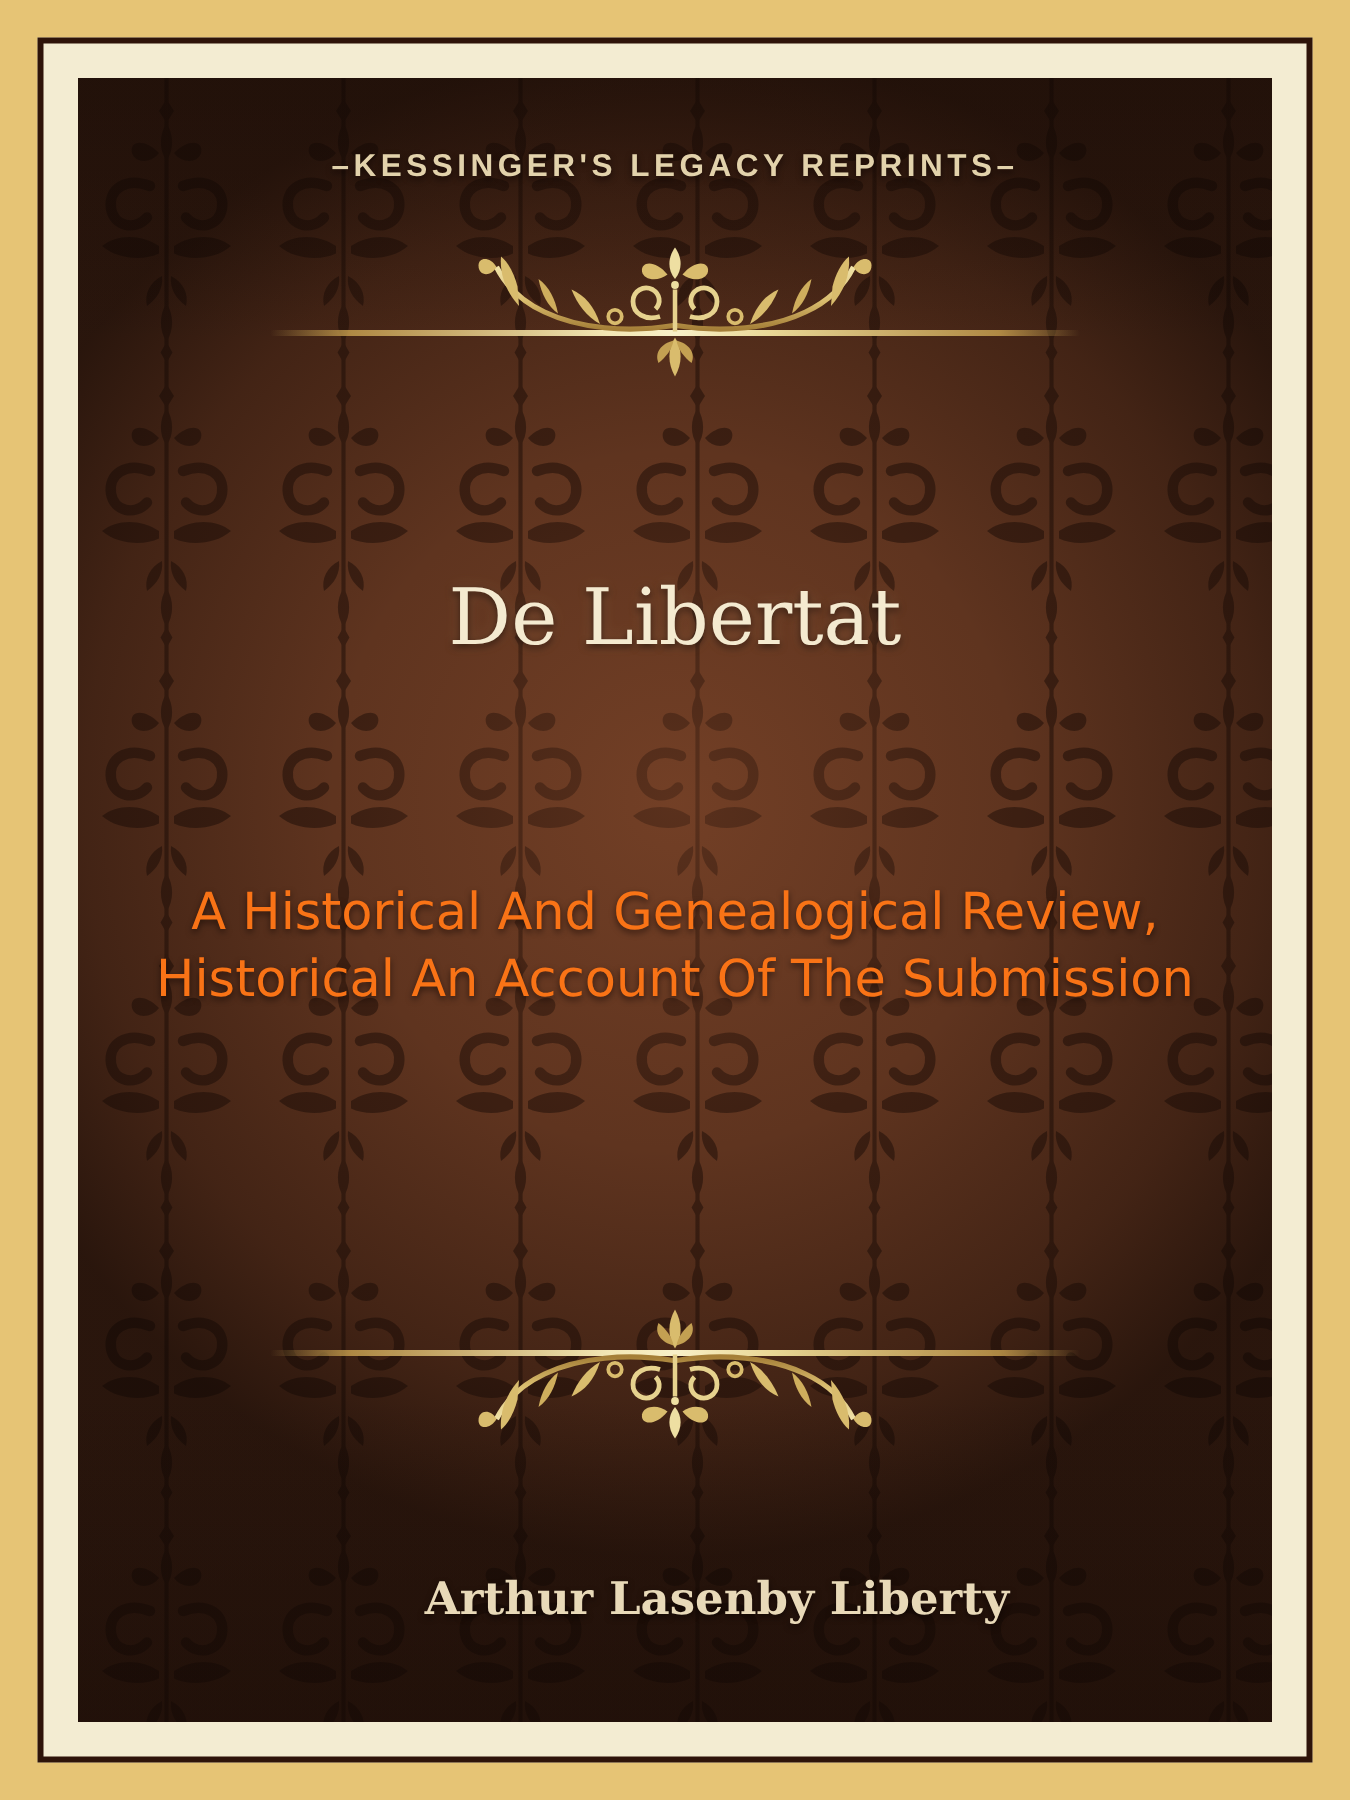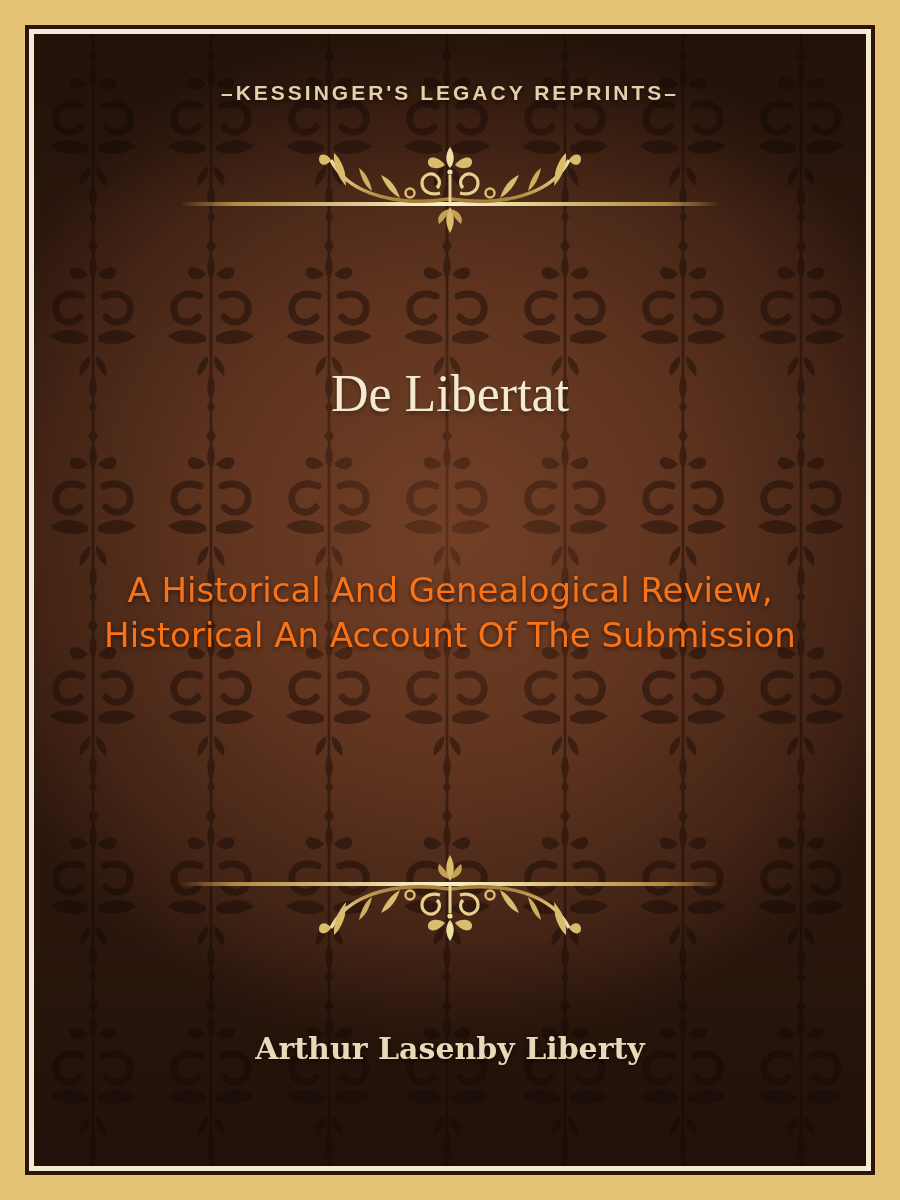--- a/index.html
+++ b/index.html
@@ -5,21 +5,21 @@
   html,body{margin:0;padding:0;}
   body{
     width:900px;height:1200px;overflow:hidden;position:relative;
     background:#e6c475;
     font-family:"DejaVu Serif", serif;
   }
   .frame{
     position:absolute; inset:25px;
     border:4px solid #2e1409;
     background:#f3ecd2;
-    padding:5px;
+    padding:23px;
     box-sizing:border-box;
   }
   .cover{
     position:relative; width:100%; height:100%;
     background:#5f341f;
     overflow:hidden;
   }
   .pattern-svg{
     position:absolute; inset:0; width:100%; height:100%;
     opacity:.5;
@@ -45,36 +45,36 @@
     position:absolute; left:50%; margin-left:-300px;
     width:600px; height:96px;
   }
   .ornament-top{ top:107px; }
   .ornament-bottom{ top:817px; transform:scaleY(-1); }
   .book-title{
     top:330px;
     font-size:52px;
     color:#f4ead0;
     text-shadow:0 2px 5px rgba(10,4,2,.55), 0 0 10px rgba(255,230,170,.14);
-    font-family:Liberation Serif, serif;
   }
   .subtitle{
     top:534px;
     font-family:"DejaVu Sans", sans-serif;
     font-size:34px;
     line-height:45px;
     color:#f97316;
     text-shadow:0 2px 4px rgba(10,4,2,.55);
   }
   .author{
     top:997px;
     font-size:30px;
     font-weight:700;
     color:#e8d9b8;
     text-shadow:0 2px 4px rgba(10,4,2,.6);
+    margin-left:28px;
   }
   .defs-holder{position:absolute;width:0;height:0;overflow:hidden;}
 </style>
 </head>
 <body>
 
 <svg class="defs-holder" aria-hidden="true">
   <defs>
     <linearGradient id="goldLine" x1="0" y1="0" x2="1" y2="0">
       <stop offset="0" stop-color="#c9a452" stop-opacity="0"></stop>

